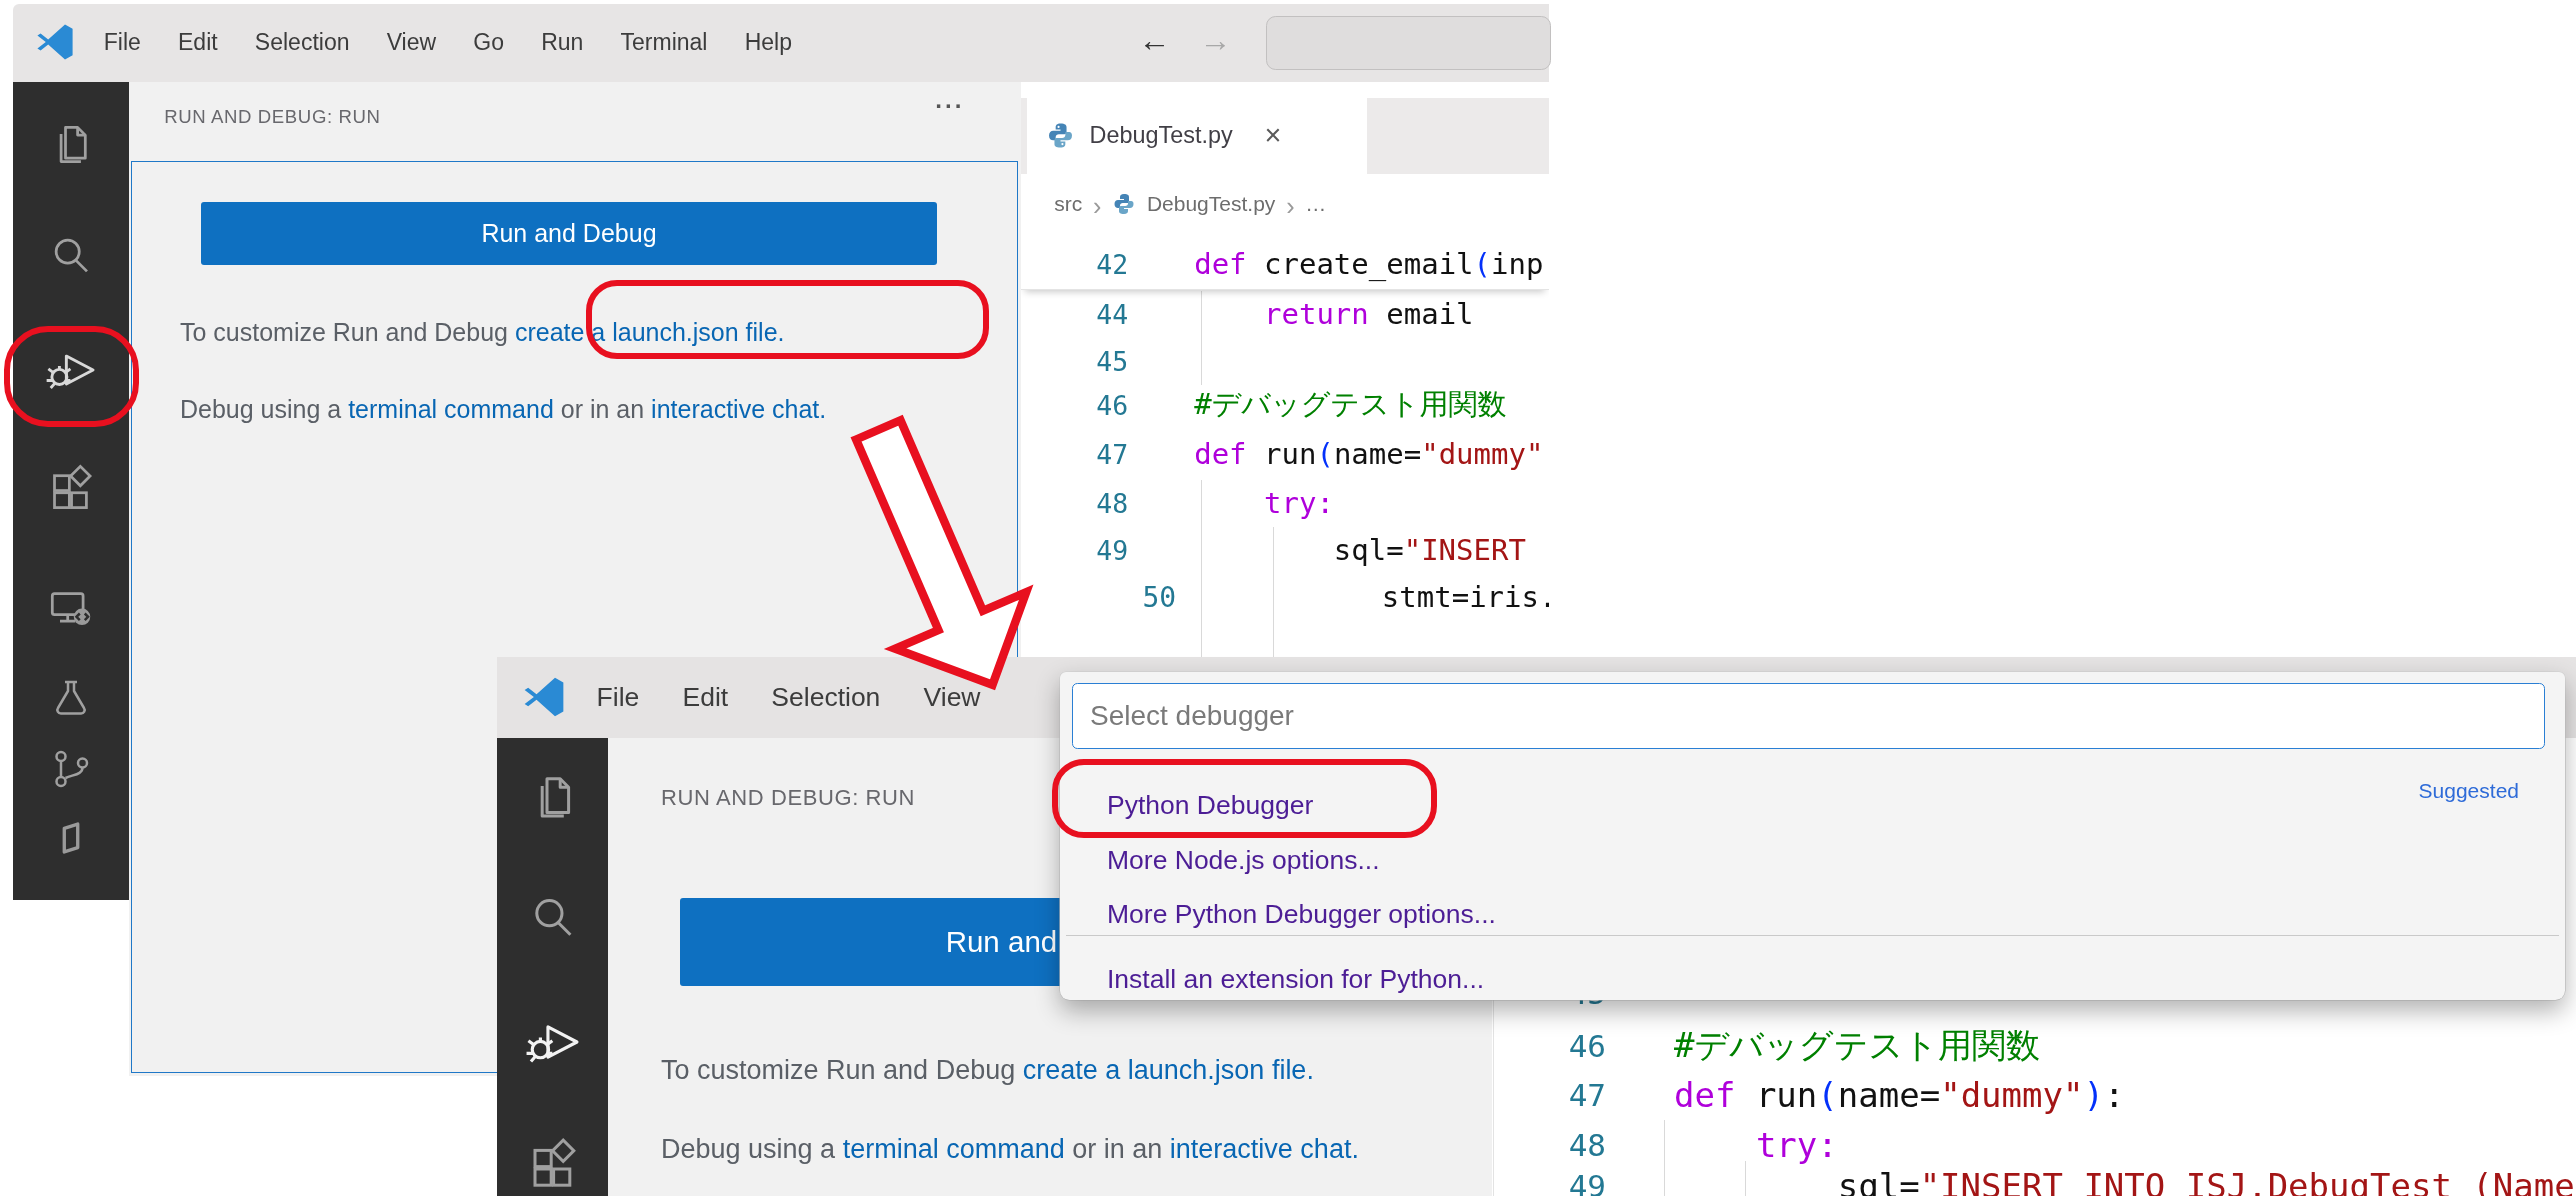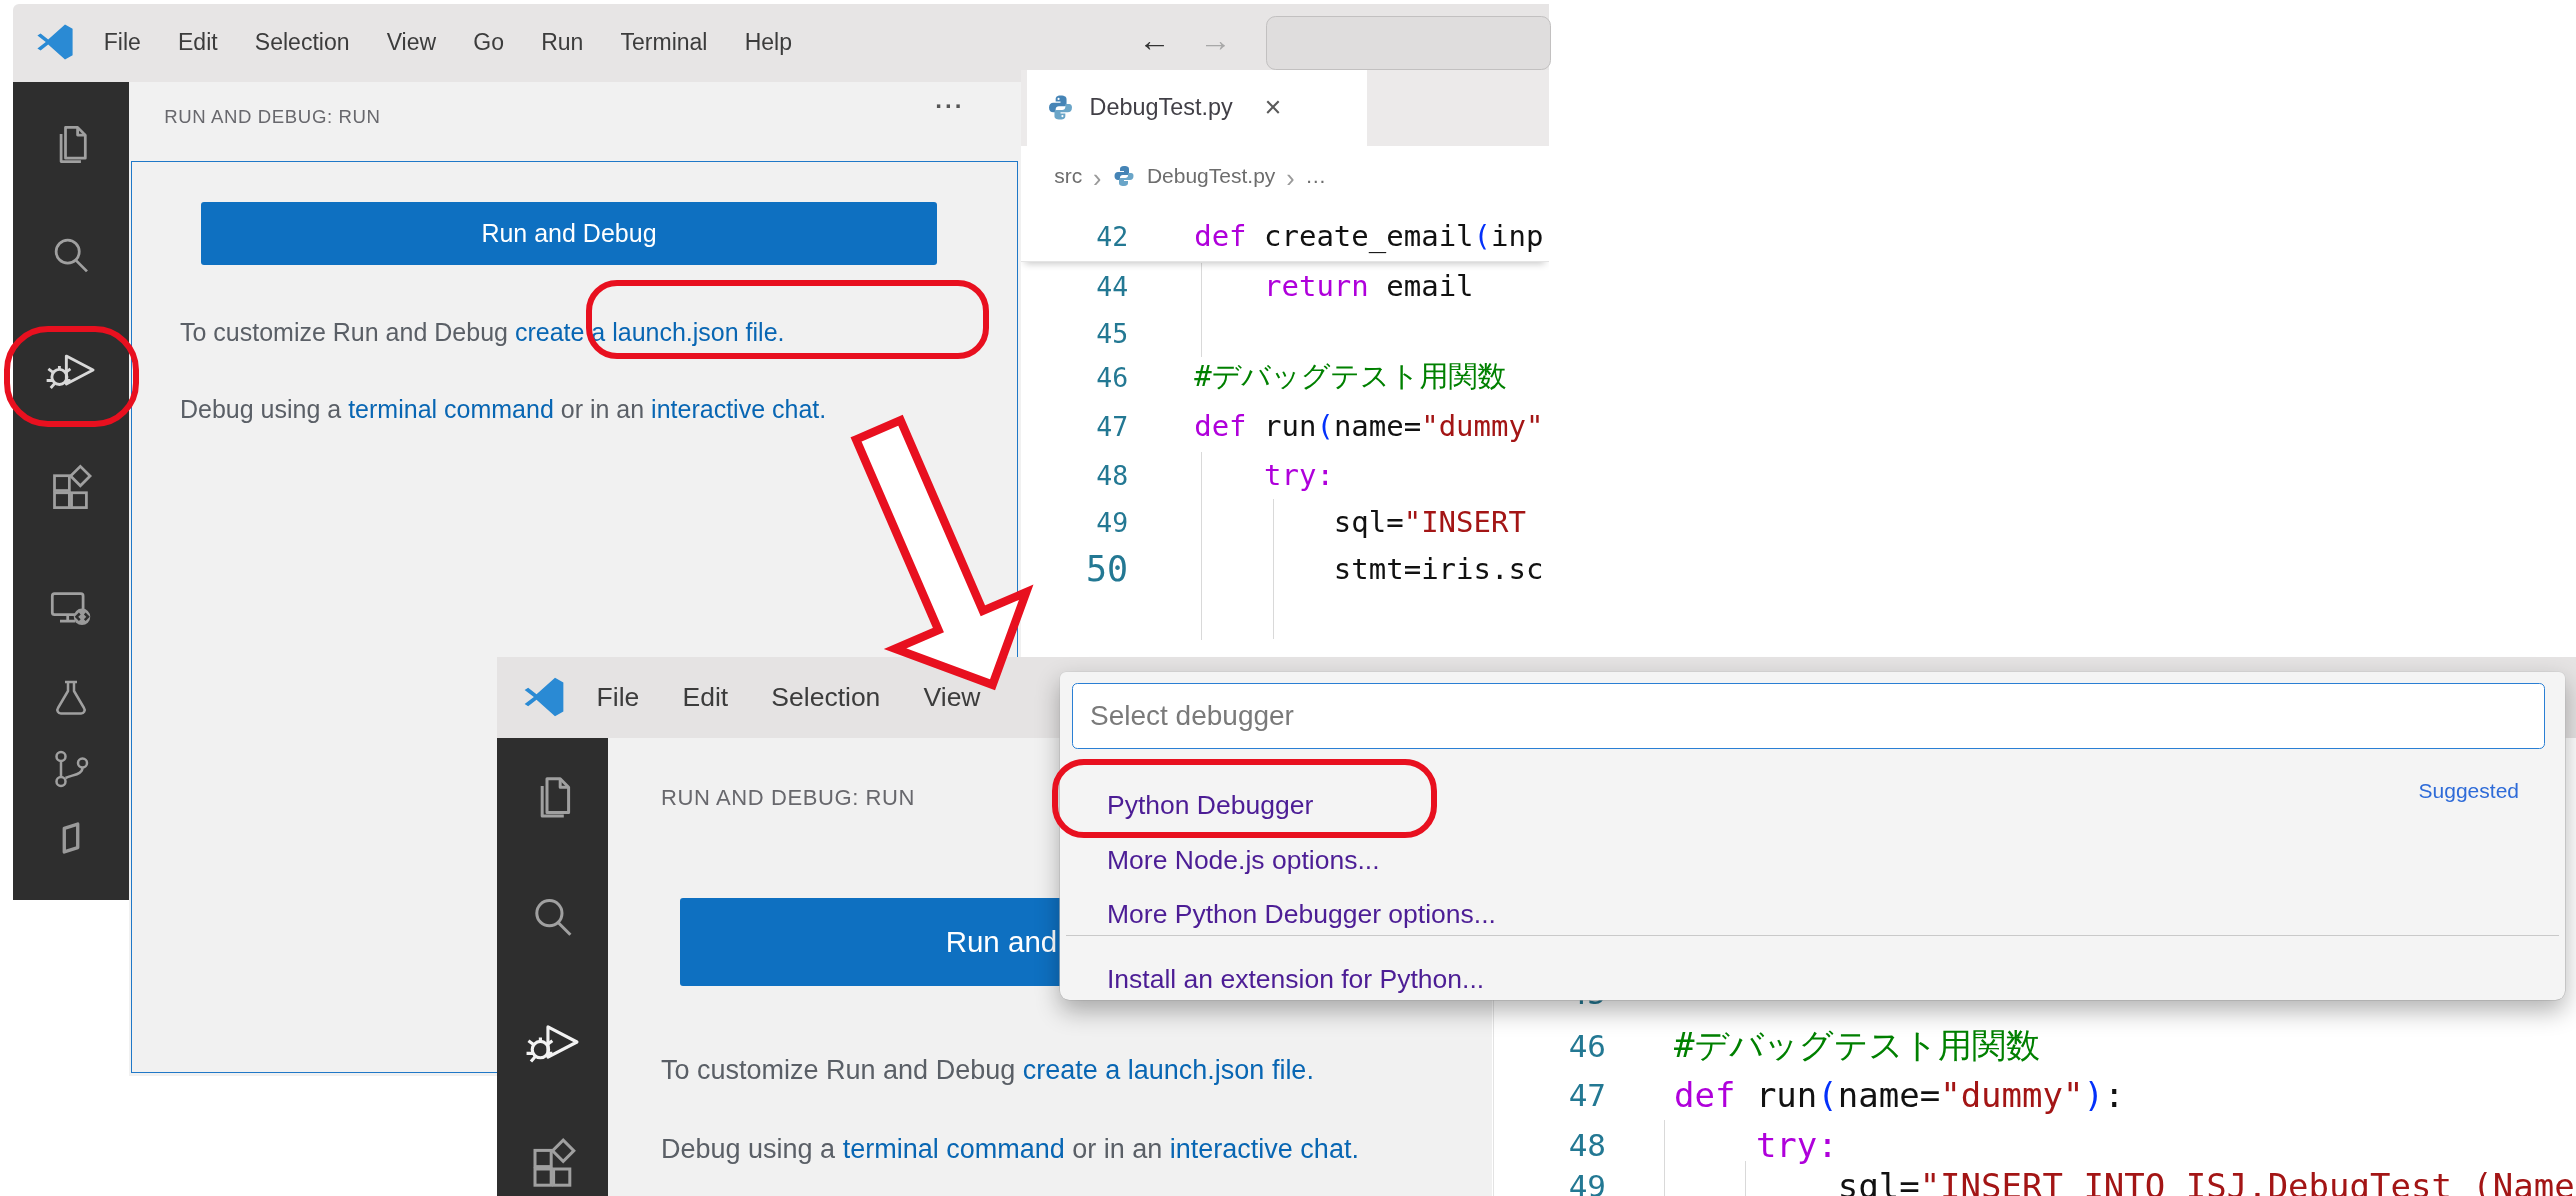--- a/index.html
+++ b/index.html
@@ -139,21 +139,21 @@
           <span>To customize Run and Debug </span><span class="lnk">create a launch.json file.</span>
         </div>
 
         <div class="abs paraline" style="left:48px;top:224px;width:800px;font-size:25px;line-height:46px;">
           <span>Debug using a </span><span class="lnk">terminal command</span><span> or in an </span><span class="lnk">interactive</span> <span class="lnk">chat.</span>
         </div>
 
       </div>
     </div>
 
-    <div class="editor abs" style="left:1008px;top:66px;width:528px;height:994px;">
+    <div class="editor abs" style="left:1008px;top:94px;width:528px;height:994px;">
 
       <div class="abs" style="left:0;top:0;width:528px;height:76px;background:#eceaea;"></div>
       <div class="tab" style="left:6px;top:0;width:340px;height:76px;">
         <span style="margin-left:19px;display:flex;">
           <svg width="29" height="29" viewBox="0 0 24 24">
               <path fill="#4584b6" d="M12 2c-3 0-4 1.4-4 3v2h4v1H6c-2 0-3.5 1.2-3.5 4S4 16 6 16h2v-2.5C8 12 9.2 11 10.7 11h4.6c1 0 1.7-.8 1.7-1.8V5c0-1.6-1-3-5-3zm-1.6 2a.9.9 0 110 1.8.9.9 0 010-1.8z"></path>
               <path fill="#6aa5c8" d="M12 22c3 0 4-1.4 4-3v-2h-4v-1h6c2 0 3.5-1.2 3.5-4S20 9 18 9h-2v2.5c0 1.5-1.2 2.5-2.7 2.5H8.7c-1 0-1.7.8-1.7 1.8V19c0 1.6 1 3 5 3zm1.6-2a.9.9 0 110-1.8.9.9 0 010 1.8z"></path>
             </svg>
         </span>
         <span style="margin-left:14.4px;font-size:23.4px;color:#413f46;">DebugTest.py</span>
@@ -200,21 +200,21 @@
       </div>
       <div class="crow" style="top:382px;height:47px;font-size:29px;">
         <span class="lnum" style="width:107px;padding-right:17px;font-size:26.5px;">48</span>
         <span class="ltext" style="margin-left:49px;"><span class="tk-kw">    try:</span></span>
       </div>
       <div class="crow" style="top:429px;height:47px;font-size:29px;">
         <span class="lnum" style="width:107px;padding-right:17px;font-size:26.5px;">49</span>
         <span class="ltext" style="margin-left:49px;"><span class="tk-pl">        sql=</span><span class="tk-st">"INSERT </span></span>
       </div>
       <div class="crow" style="top:476px;height:47px;font-size:29px;">
-        <span class="lnum" style="width:107px;padding-right:17px;font-size:35px;">50</span>
+        <span class="lnum" style="width:107px;padding-right:17px;font-size:28px;margin-left:48px;">50</span>
         <span class="ltext" style="margin-left:49px;"><span class="tk-pl">        stmt=iris.sc</span></span>
       </div>
     </div>
   </section>
 
   <section class="abs" id="w2" style="left:497px;top:657px;width:2079px;height:540px;z-index:10;overflow:hidden;background:#fff;">
 
     <div class="menubar abs" style="left:0;top:0;width:2079px;height:81px;font-size:26.5px;background:#e5e3e3;">
       <span class="abs" style="left:25px;top:18px;">
         <svg width="44" height="44" viewBox="0 0 100 100">

